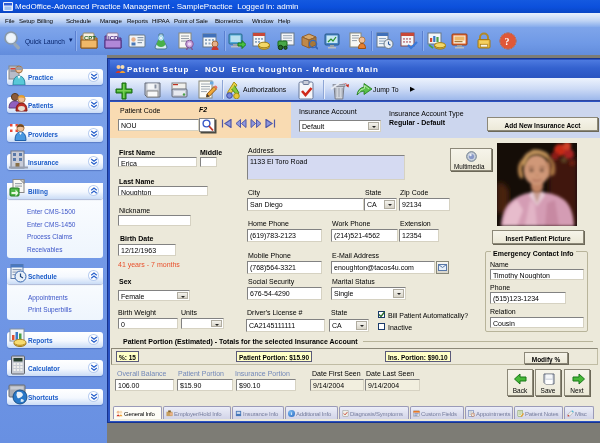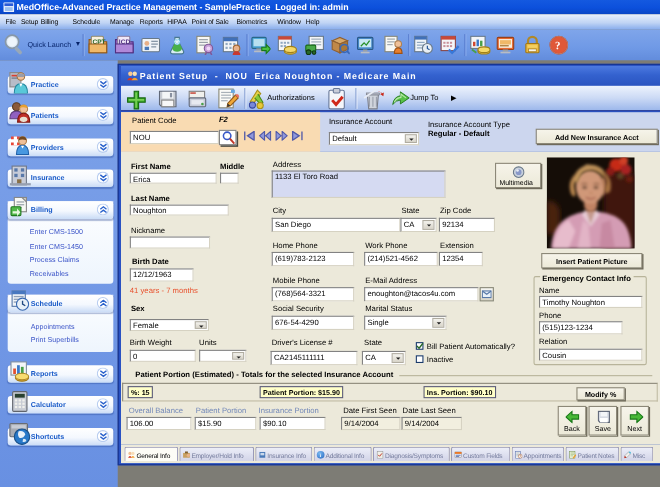--- a/index.html
+++ b/index.html
@@ -6,21 +6,21 @@
 #app{position:relative;width:600px;height:443px;overflow:hidden;background:#808080}
 .abs{position:absolute}
 .lbl{position:absolute;font-size:7px;line-height:7px;color:#000;white-space:nowrap}
 .lblb{position:absolute;font-size:7px;line-height:7px;color:#000;font-weight:bold;white-space:nowrap}
 .inp{position:absolute;background:#fff;border:1px solid #828282;border-bottom-color:#d6d2c2;border-right-color:#d6d2c2;font-size:7px;line-height:8px;color:#000;padding:2px 0 0 2px;white-space:nowrap;overflow:hidden}
 .dd{position:absolute;background:#fff;border:1px solid #828282;border-bottom-color:#d6d2c2;border-right-color:#d6d2c2;font-size:7px;color:#000;padding:2px 0 0 2px;white-space:nowrap;overflow:hidden}
 .dda{position:absolute;right:1px;top:1px;bottom:1px;width:11px;background:linear-gradient(#f4f3ee,#d8d4c8);border:1px solid #b0aca0}
 .dda:after{content:"";position:absolute;left:3px;top:3px;border:2.5px solid transparent;border-top-color:#222}
 
 #titlebar{position:absolute;left:0;top:0;width:600px;height:13px;background:linear-gradient(180deg,#1459e0 0%,#0c50dc 55%,#0845c4 100%);}
-#titlebar .txt{position:absolute;left:15px;top:2px;font-size:8px;font-weight:bold;color:#fff;letter-spacing:0px}
+#titlebar .txt{position:absolute;left:15px;top:2px;font-size:8px;font-weight:normal;color:#fff;letter-spacing:0px}
 #menubar{position:absolute;left:0;top:13px;width:600px;height:14px;background:linear-gradient(180deg,#e8f0fc 0%,#c0d4f4 55%,#86abec 100%);}
 #menubar span{position:absolute;top:4px;font-size:6.2px;letter-spacing:-0.1px;color:#000}
 #toolbar{position:absolute;left:0;top:27px;width:600px;height:28px;background:linear-gradient(180deg,#7fa5ea 0%,#6f99e6 60%,#628cdc 100%)}
 .tsep{position:absolute;top:4px;width:1px;height:20px;background:#5a7fd0;box-shadow:1px 0 0 #8fb0ee}
 #sidebar{position:absolute;left:0;top:55px;width:107px;height:388px;background:linear-gradient(180deg,#7da3e9 0%,#7399e6 50%,#6890e2 100%)}
 .sph{position:absolute;left:7px;width:96px;height:16px;border-radius:3px;background:linear-gradient(180deg,#ffffff 0%,#f4f8fe 55%,#cadcf6 100%);box-shadow:0 1px 1px rgba(30,60,140,.35)}
 .sph .t{position:absolute;left:21px;top:4.5px;font-size:6.5px;font-weight:bold;color:#1a5bc8}
 .spx{position:absolute;left:7px;width:96px;background:linear-gradient(180deg,#fdfeff,#eef5fd);border-radius:0 0 3px 3px}
 .chev{position:absolute;right:4px;top:2px;width:11px;height:11px;border-radius:50%;background:radial-gradient(circle at 40% 35%,#ffffff 45%,#dfeafc);box-shadow:0 0 0 1px #b8cdf0 inset}
 .chev svg{position:absolute;left:1.5px;top:2px}

